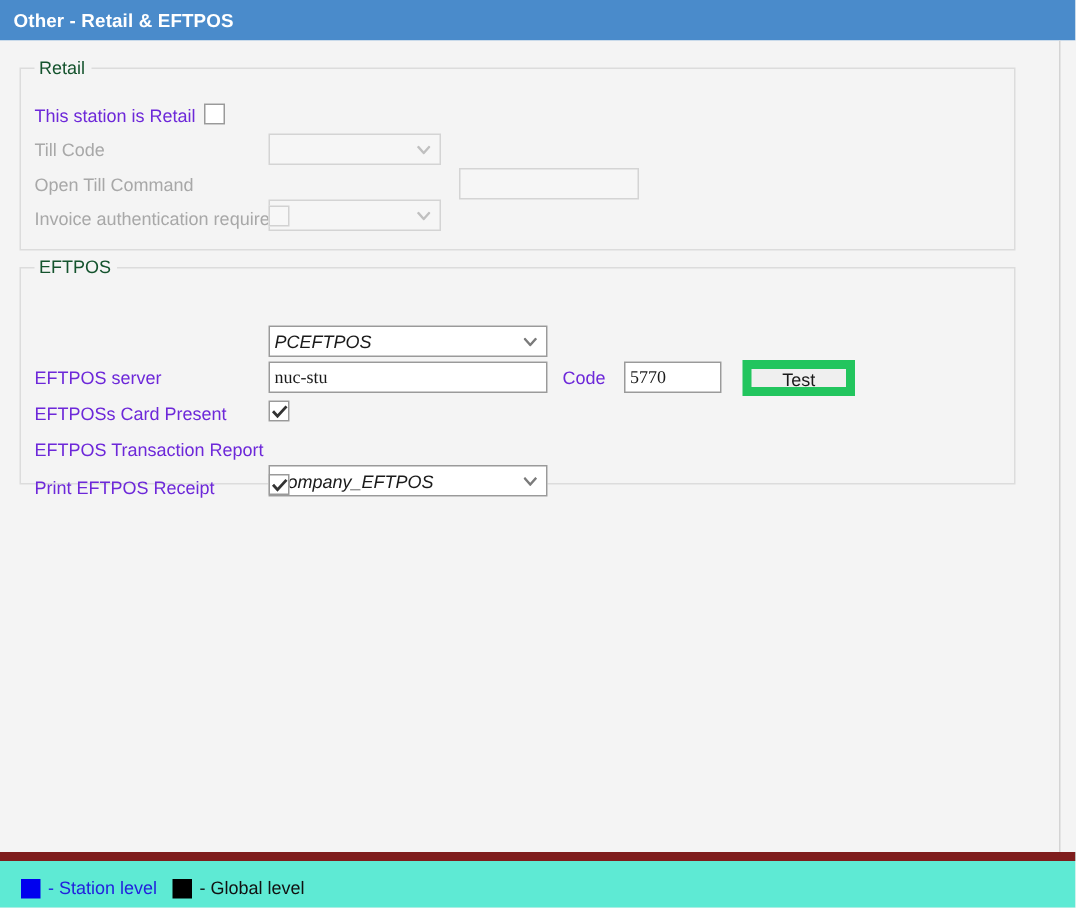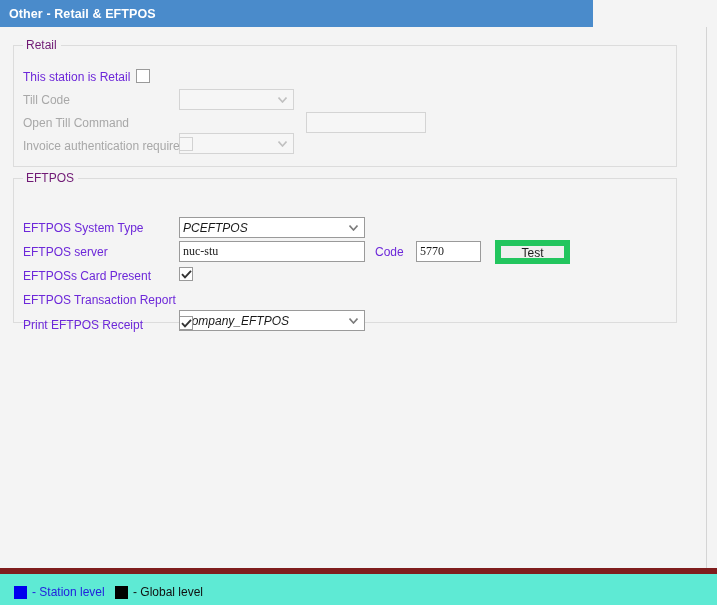--- a/index.html
+++ b/index.html
@@ -14,21 +14,21 @@
     font-size: 12px;
     color: #000000;
     overflow: hidden;
     position: relative;
   }
 
   
   .titlebar {
     position: absolute;
     left: 0; top: 0;
-    width: 593px;
+    width: 717px;
     height: 27px;
     background: #4a8bcb;
     display: flex;
     align-items: center;
   }
   .titlebar-text {
     color: #ffffff;
     font-weight: bold;
     font-size: 12.5px;
     padding-left: 9px;
@@ -59,21 +59,21 @@
   }
   .group-retail  { left: 13px; top: 18px;  width: 662px; height: 120px; }
   .group-eftpos  { left: 13px; top: 151px; width: 662px; height: 143px; }
   .group-legend {
     position: absolute;
     top: -8px;
     left: 9px;
     background: #f4f4f4;
     padding: 0 4px 0 3px;
     font-size: 12px;
-    color: #701a75;
+    color: #14532d;
     white-space: nowrap;
   }
   .lbl {
     position: absolute;
     white-space: nowrap;
     font-size: 12px;
     line-height: 15px;
   }
   .lbl-blue  { color: #6d28d9; }
   .lbl-dis   { color: #a8a8a8; }
@@ -201,21 +201,20 @@
     </div>
     <input class="txt ctl" type="text" style="left: 292px; top: 66px; width: 120px;" disabled="" value="">
 
     <span class="lbl lbl-dis" style="left:9px; top:93px;">Invoice authentication required</span>
     <div class="cb dis ctl" style="left:165px; top:91px;"></div>
   </div>
 
   <div class="groupbox group-eftpos">
     <span class="group-legend">EFTPOS</span>
 
-    <span class="lbl lbl-blue" style="left:9px; top:42px;">EFTPOS System Type</span>
     <div class="combo ctl" style="left:165px; top:38px; width:186px;">
       <span class="val">PCEFTPOS</span>
       <span class="arrow">
         <svg width="9" height="6" viewBox="0 0 9 6">
             <path d="M0.5 0.5 L4.5 5 L8.5 0.5" fill="none" stroke="#7b7b7b" stroke-width="1.6"></path>
           </svg>
       </span>
     </div>
 
     <span class="lbl lbl-blue" style="left:9px; top:66px;">EFTPOS server</span>

